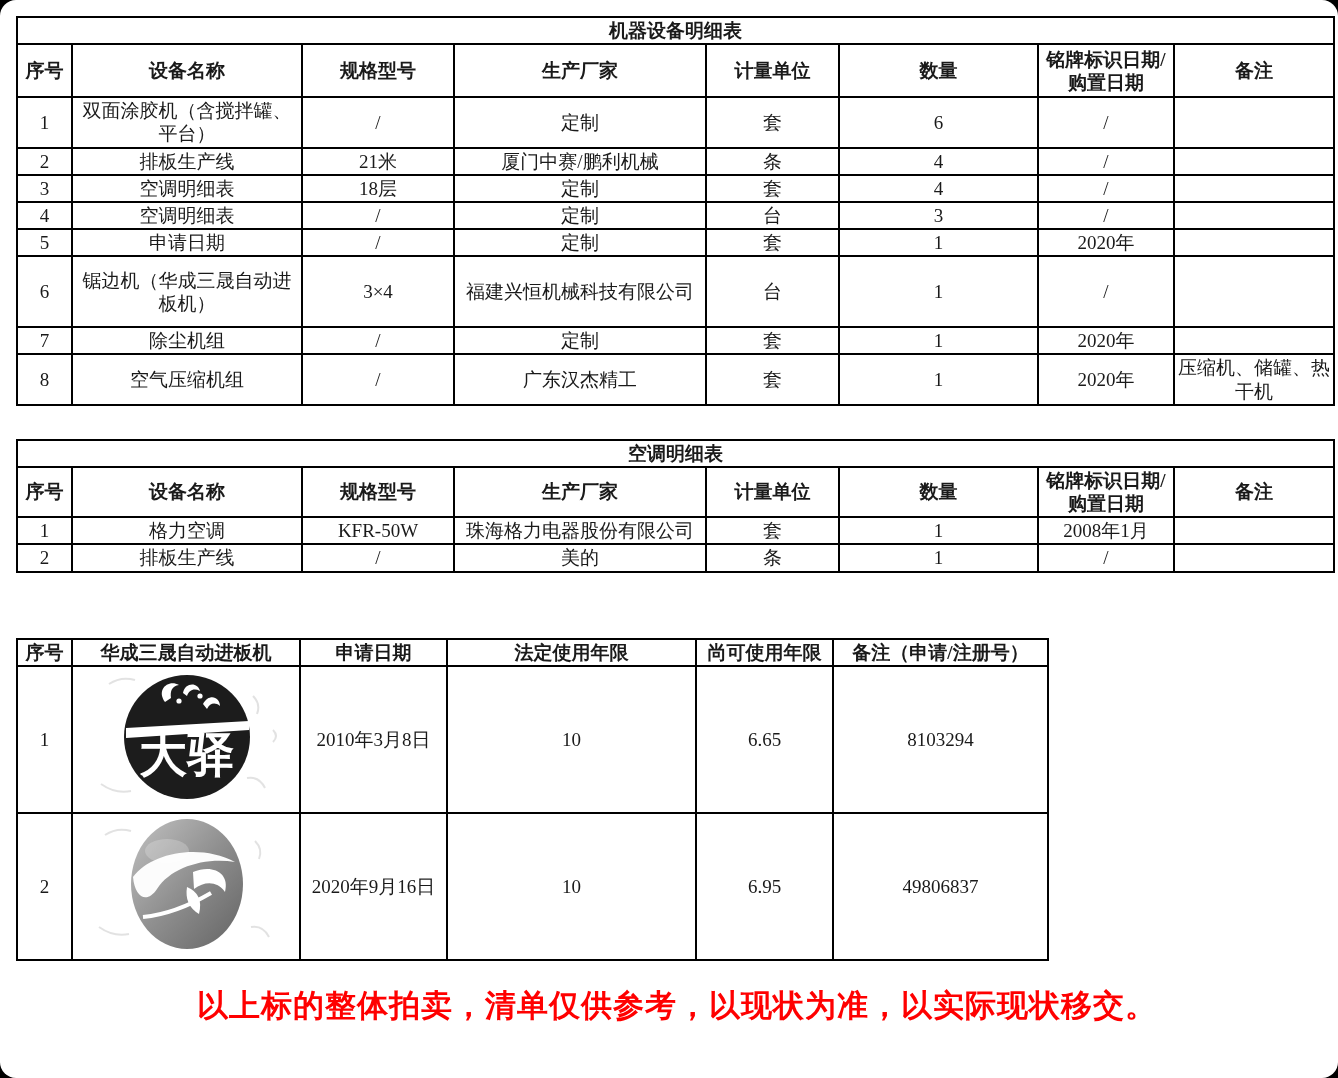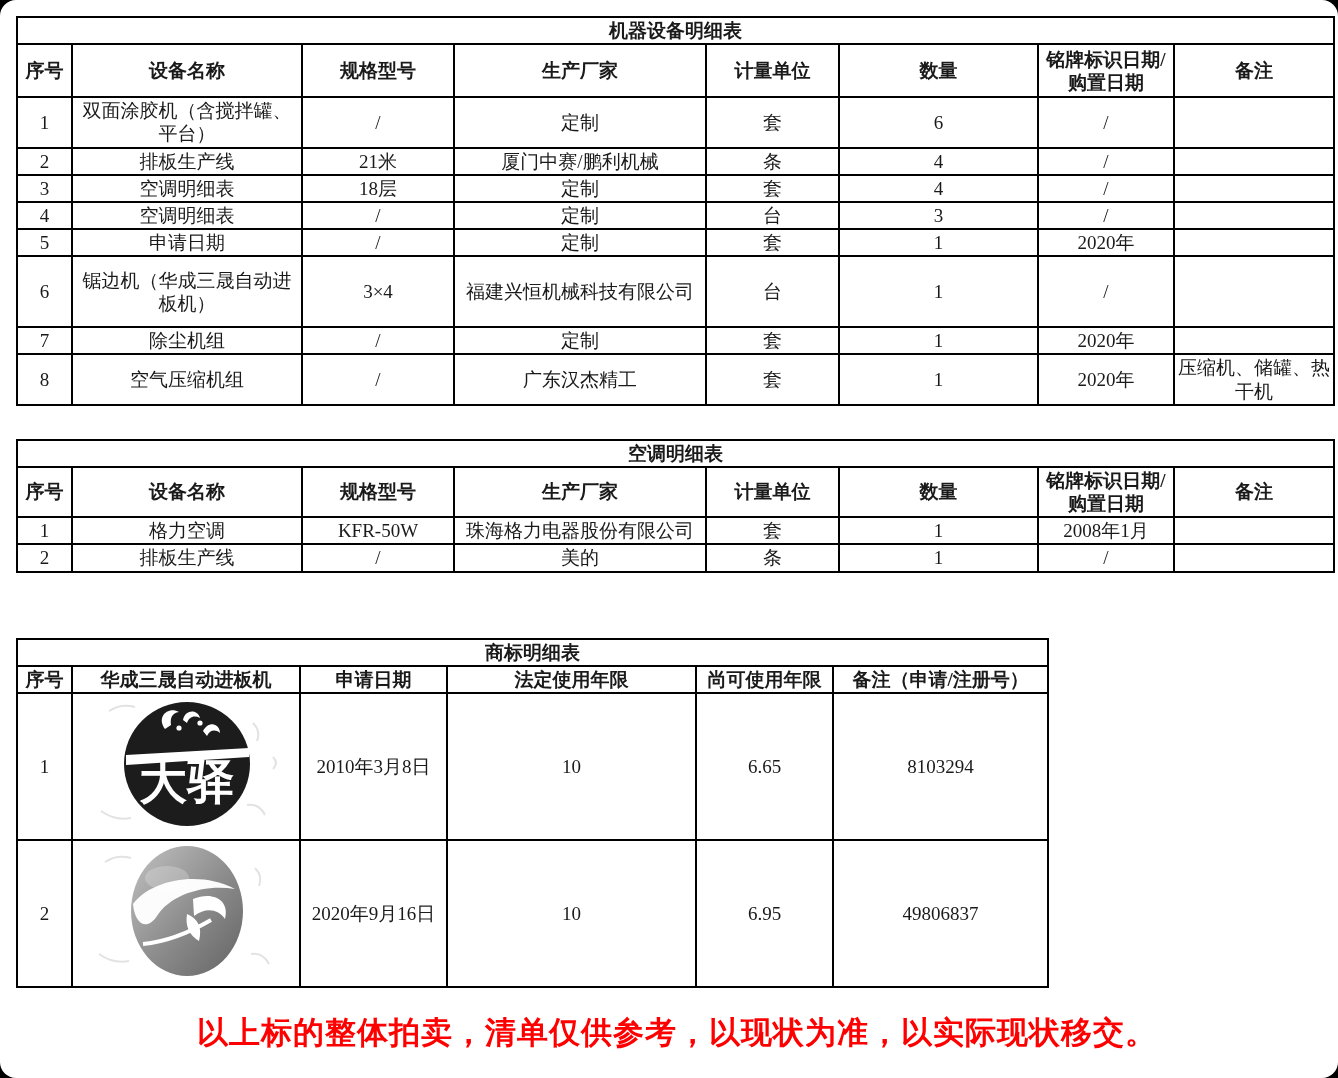--- a/index.html
+++ b/index.html
@@ -226,23 +226,20 @@
     <table class="detail t-trademarks">
       <colgroup>
         <col style="width:55px">
           <col style="width:228px">
           <col style="width:147px">
         <col style="width:249px">
           <col style="width:137px">
           <col style="width:215px">
       </colgroup>
       <thead>
-        <tr class="title-row">
-          <th class="title-cell" colspan="6">商标明细表</th>
-        </tr>
         <tr class="header-row">
             <th>序号</th>
             <th>华成三晟自动进板机</th>
             <th>申请日期</th>
             <th>法定使用年限</th>
             <th>尚可使用年限</th>
             <th>备注（申请/注册号）</th>
           </tr>
       </thead>
       <tbody>

